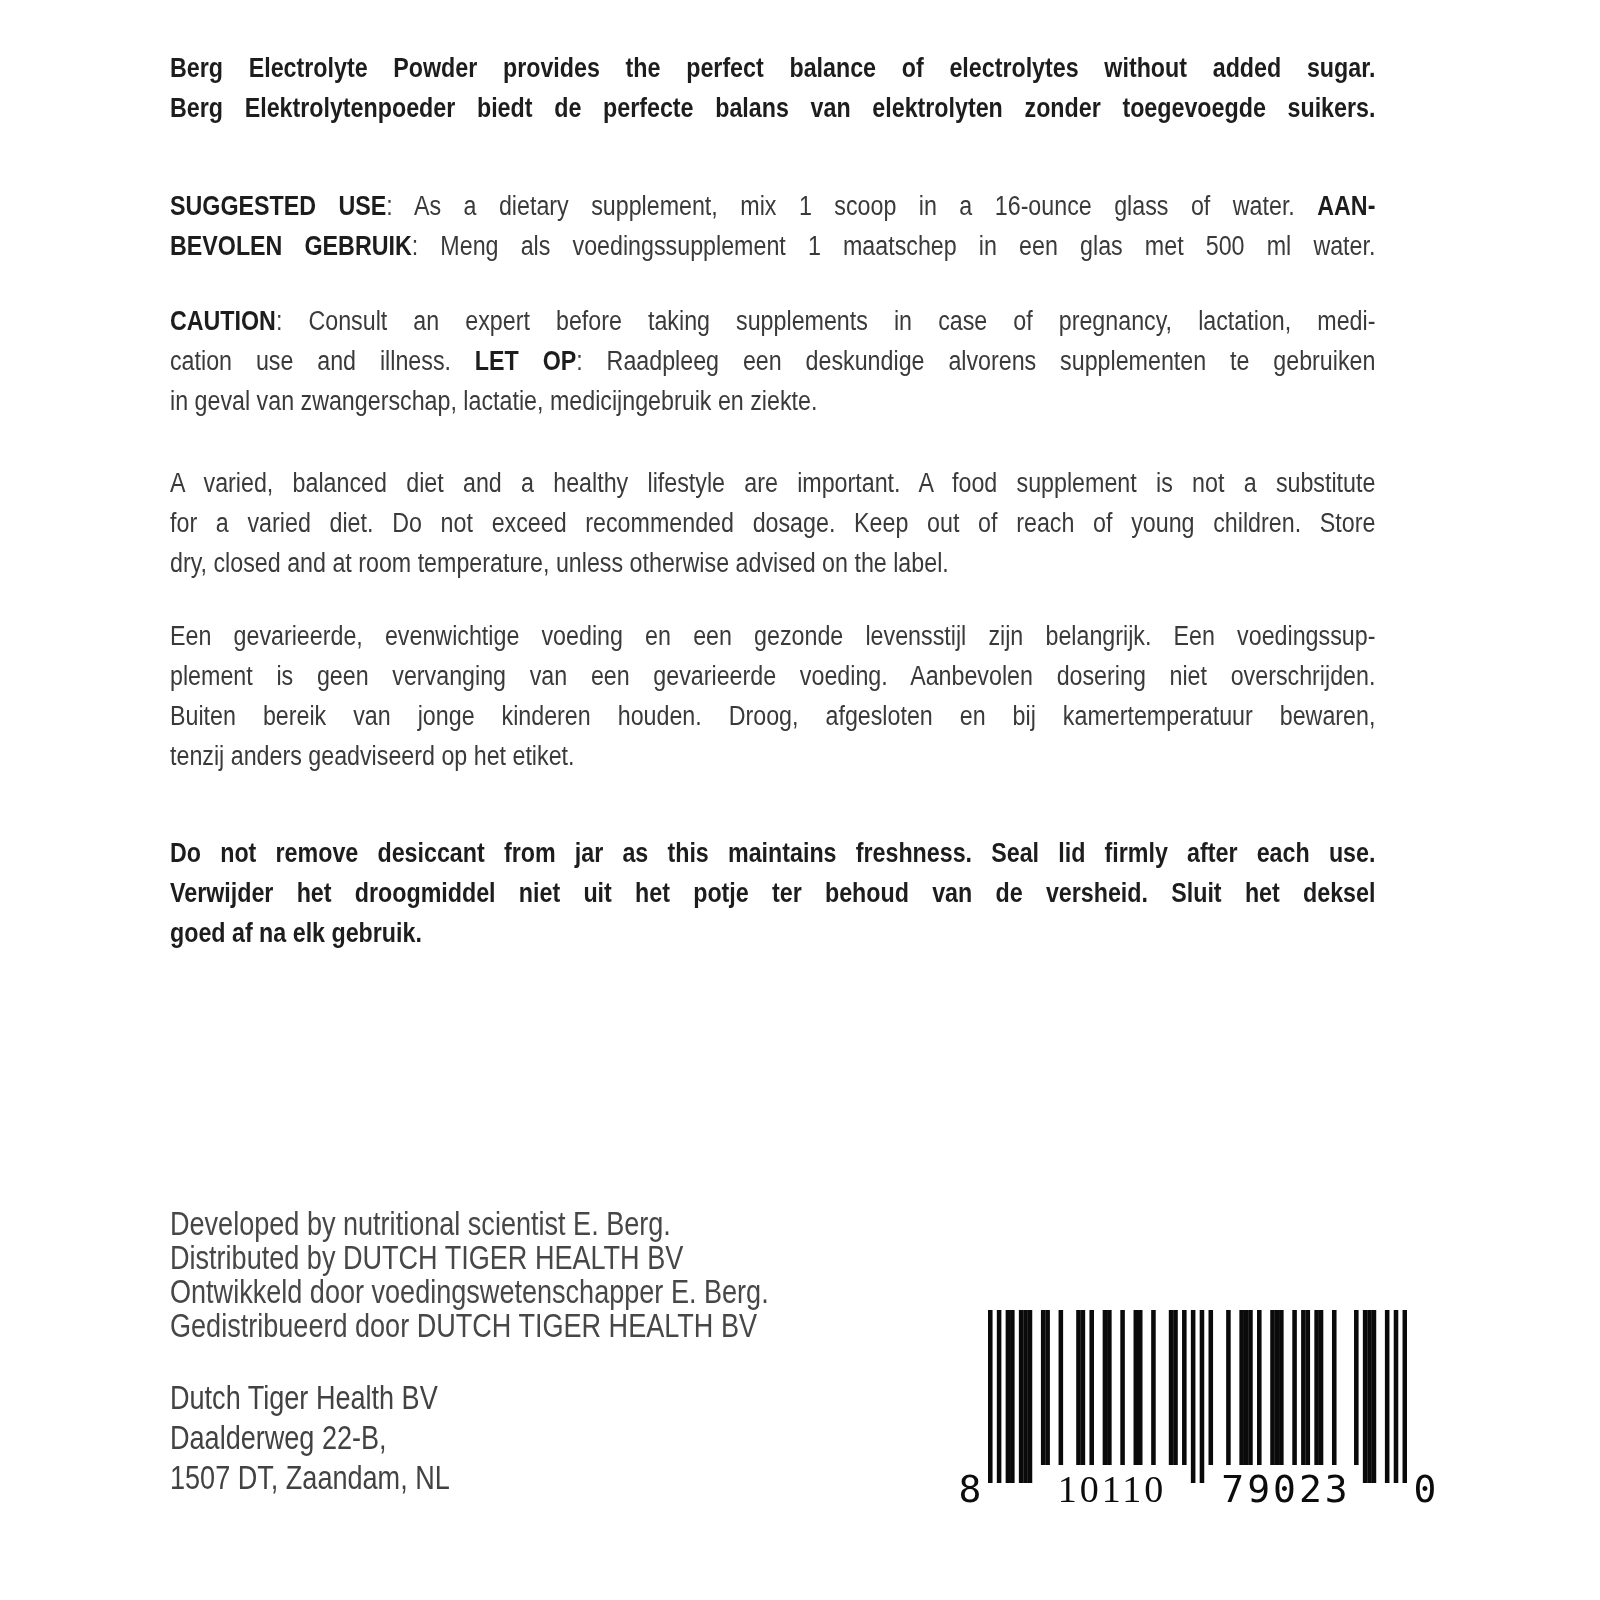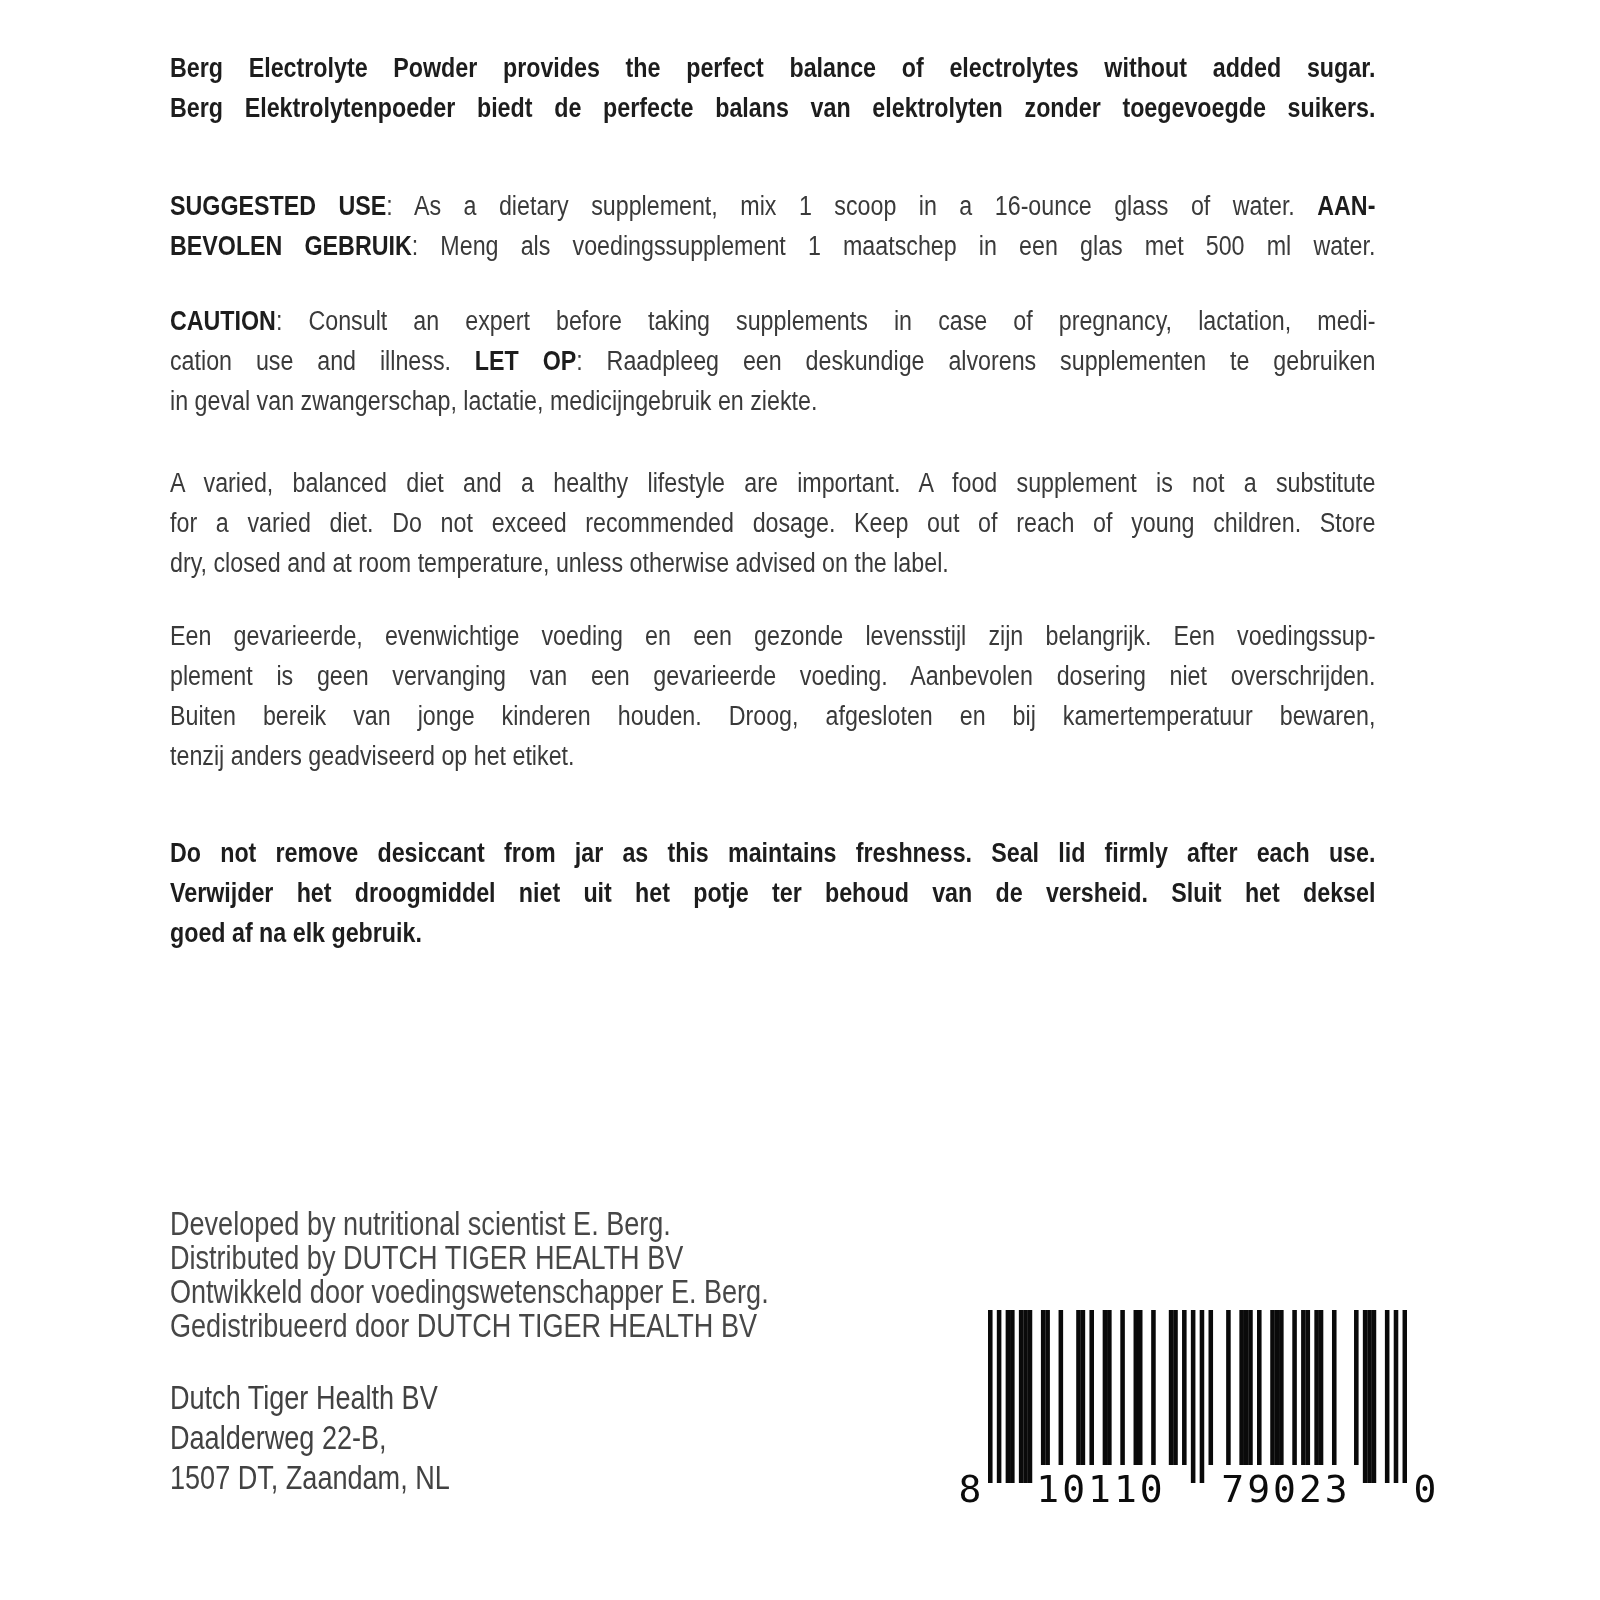--- a/index.html
+++ b/index.html
@@ -41,21 +41,21 @@
 
   
   .barcode{position:absolute;left:950px;top:1310px;width:530px;height:210px;}
   .bars{position:absolute;left:38px;top:0;}
   .bc-digit{
     position:absolute;top:160px;
     font-family:"DejaVu Sans Mono","Liberation Mono",monospace;
     font-size:38px;color:#0c0c0c;line-height:1;
   }
   .bc-first{left:20px;transform:translateX(-50%);}
-  .bc-left{left:151px;transform:translateX(-50%);letter-spacing:3px;}
+  .bc-left{left:162px;transform:translateX(-50%);letter-spacing:3px;font-family:Liberation Serif, serif;}
   .bc-right{left:336px;transform:translateX(-50%);letter-spacing:3px;text-align:center;}
   .bc-last{left:475px;transform:translateX(-50%);}
 </style>
 </head>
 <body>
 
 <div class="label">
 
   <div class="textcol">
       <div class="para para-0">

